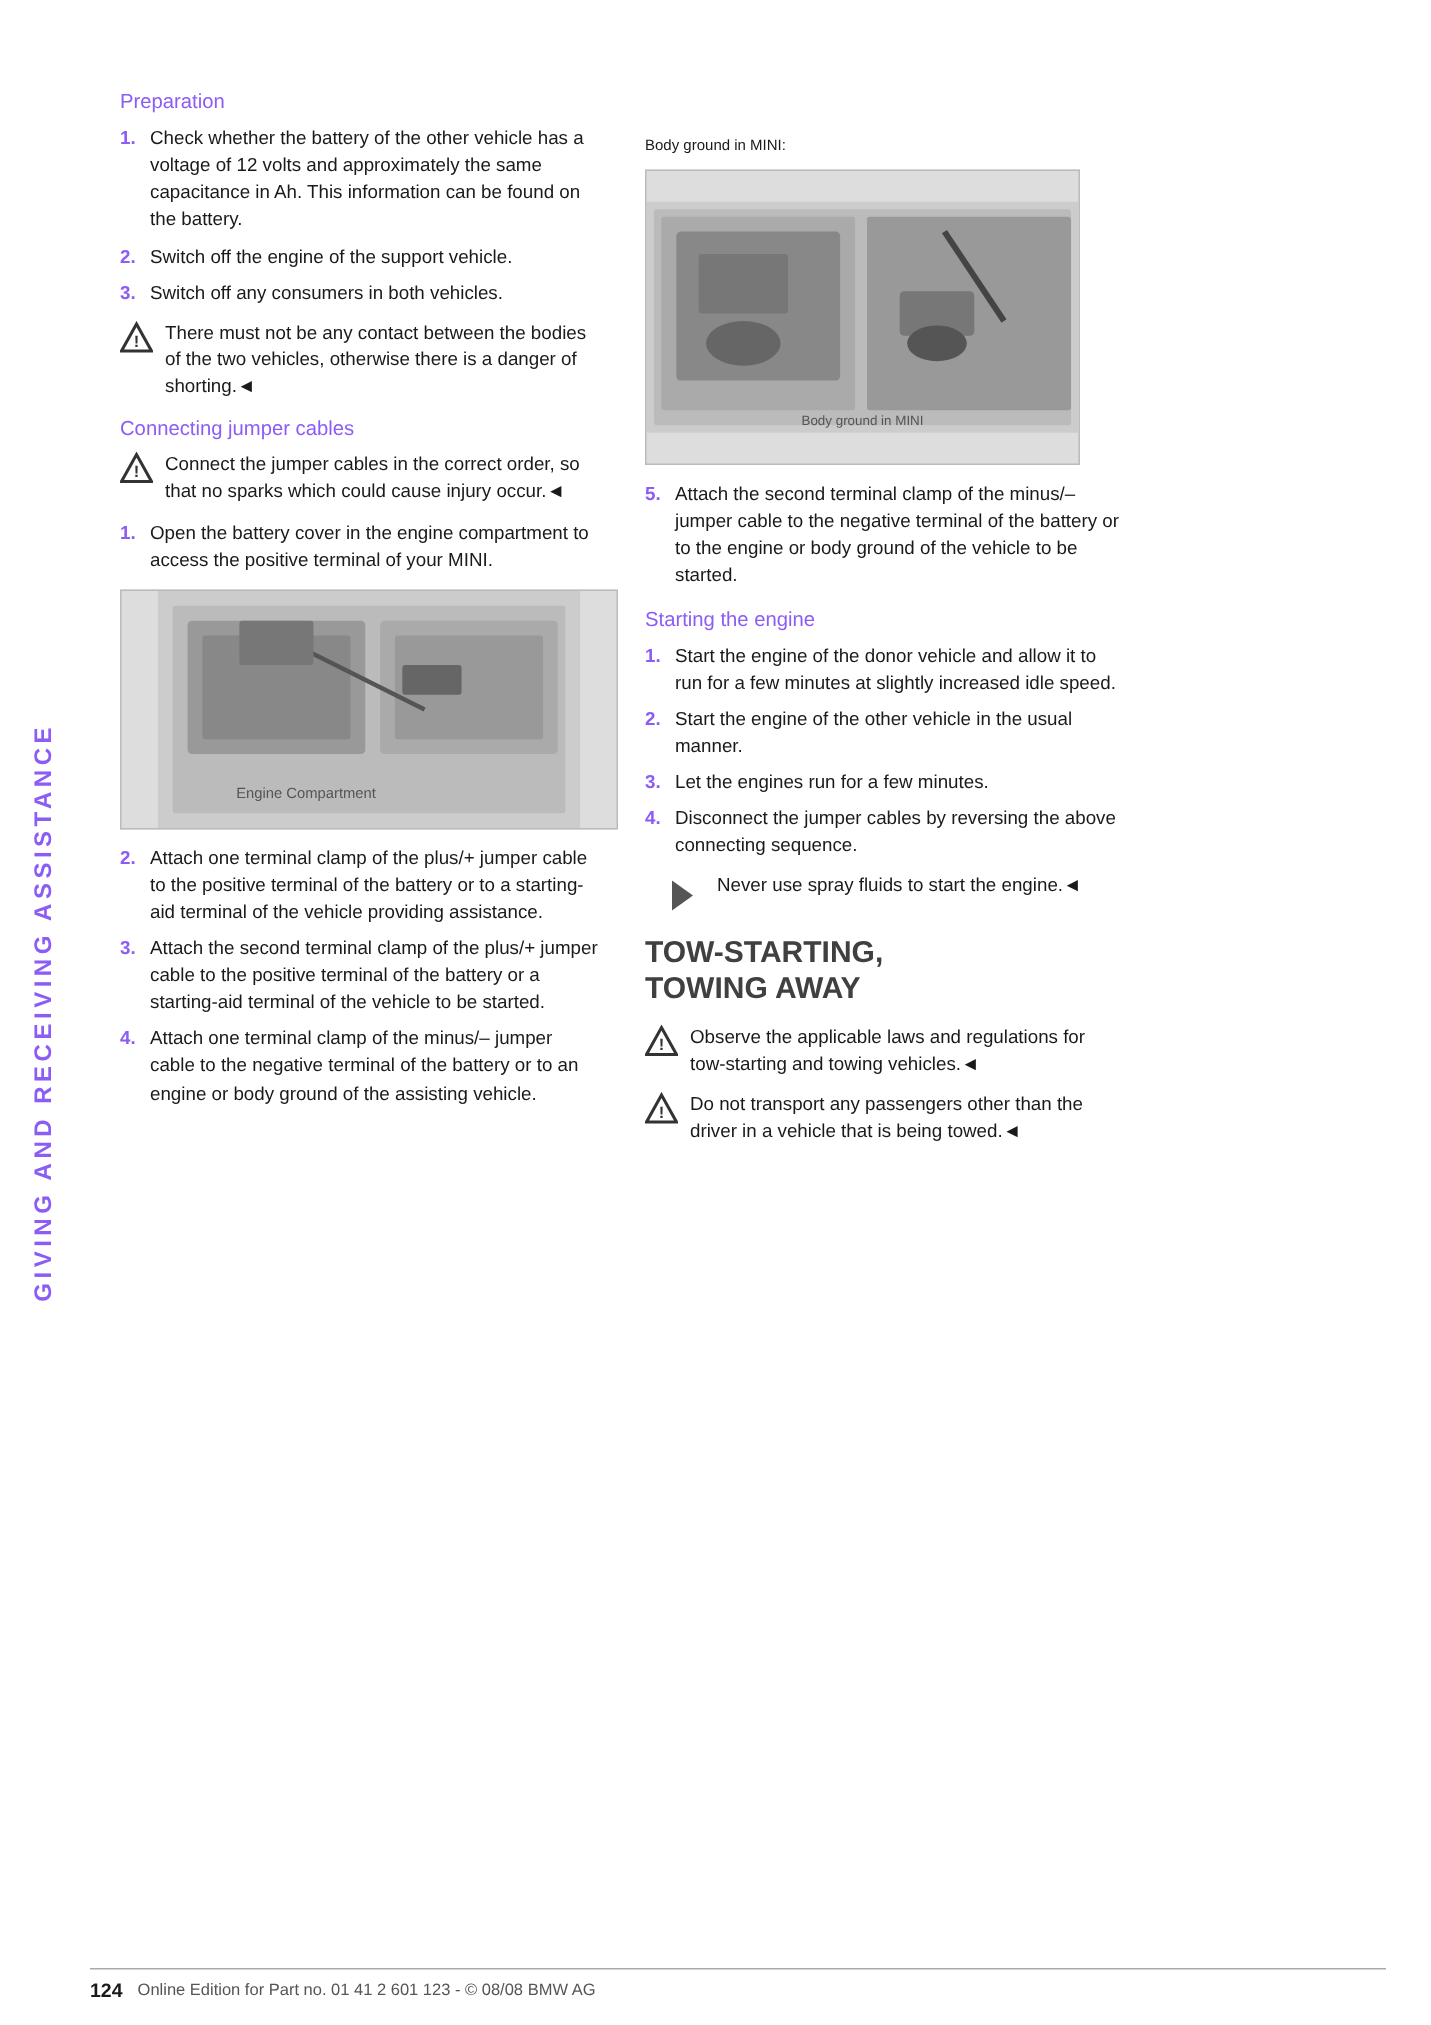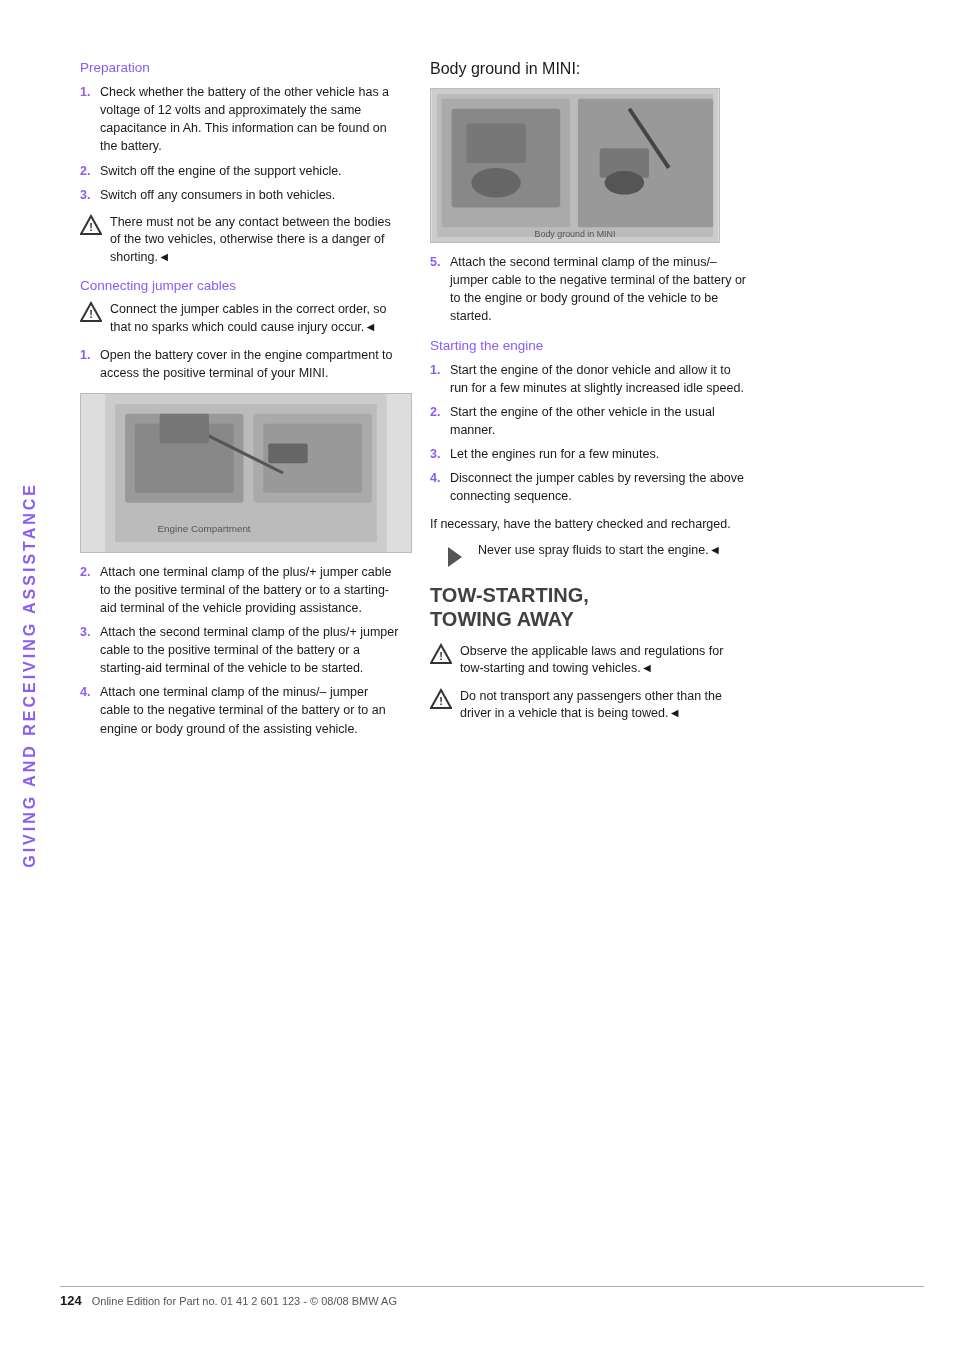--- a/index.html
+++ b/index.html
@@ -153,21 +153,21 @@
       color: #404040;
       text-transform: uppercase;
       margin-bottom: 12px;
       margin-top: 16px;
       line-height: 1.2;
     }
 
     
     .page-footer {
       position: absolute;
-      bottom: 42px;
+      bottom: 16px;
       left: 60px;
       right: 30px;
       display: flex;
       align-items: center;
       gap: 10px;
       border-top: 1px solid #aaa;
       padding-top: 6px;
       font-size: 11px;
     }
 
@@ -181,22 +181,23 @@
       color: #555;
     }
 
     .body-text {
       font-size: 12.5px;
       line-height: 1.45;
       margin-bottom: 8px;
     }
 
     .small-label {
-      font-size: 16px;
+      font-size: 10px;
       margin-bottom: 4px;
+      margin-top: 32px;
     }
   </style>
 </head>
 <body>
 
 <div class="page-container">
 
   <div class="sidebar">
     <span class="sidebar-text">GIVING AND RECEIVING ASSISTANCE</span>
   </div>
@@ -285,21 +286,21 @@
           </li>
         </ol>
       </div>
 
     </div>
 
     <div class="right-column">
 
       <div class="small-label">Body ground in MINI:</div>
 
-      <div class="image-placeholder" style="width:290px;height:155px;text-decoration:underline;">
+      <div class="image-placeholder" style="width:290px;height:197px;text-decoration:underline;">
         <svg viewBox="0 0 290 155" xmlns="http://www.w3.org/2000/svg">
           <rect width="290" height="155" fill="#ccc"></rect>
           <rect x="5" y="5" width="280" height="145" fill="#bbb" rx="2"></rect>
           <rect x="10" y="10" width="130" height="130" fill="#aaa" rx="2"></rect>
           <rect x="148" y="10" width="137" height="130" fill="#999" rx="2"></rect>
 
           <rect x="20" y="20" width="110" height="100" fill="#888" rx="3"></rect>
           <rect x="35" y="35" width="60" height="40" fill="#777" rx="2"></rect>
           <ellipse cx="65" cy="95" rx="25" ry="15" fill="#666"></ellipse>
 
@@ -335,21 +336,20 @@
           <li>
             <span class="list-number">3.</span>
             <span>Let the engines run for a few minutes.</span>
           </li>
           <li>
             <span class="list-number">4.</span>
             <span>Disconnect the jumper cables by reversing the above connecting sequence.</span>
           </li>
         </ol>
 
-        <div class="body-text">If necessary, have the battery checked and recharged.</div>
 
         <div class="note-block">
           <div style="min-width:22px; margin-top:2px;">
             <div class="note-triangle"></div>
           </div>
           <span>Never use spray fluids to start the engine.◄</span>
         </div>
       </div>
 
       <div class="section-divider" style="margin-top:10px;">

